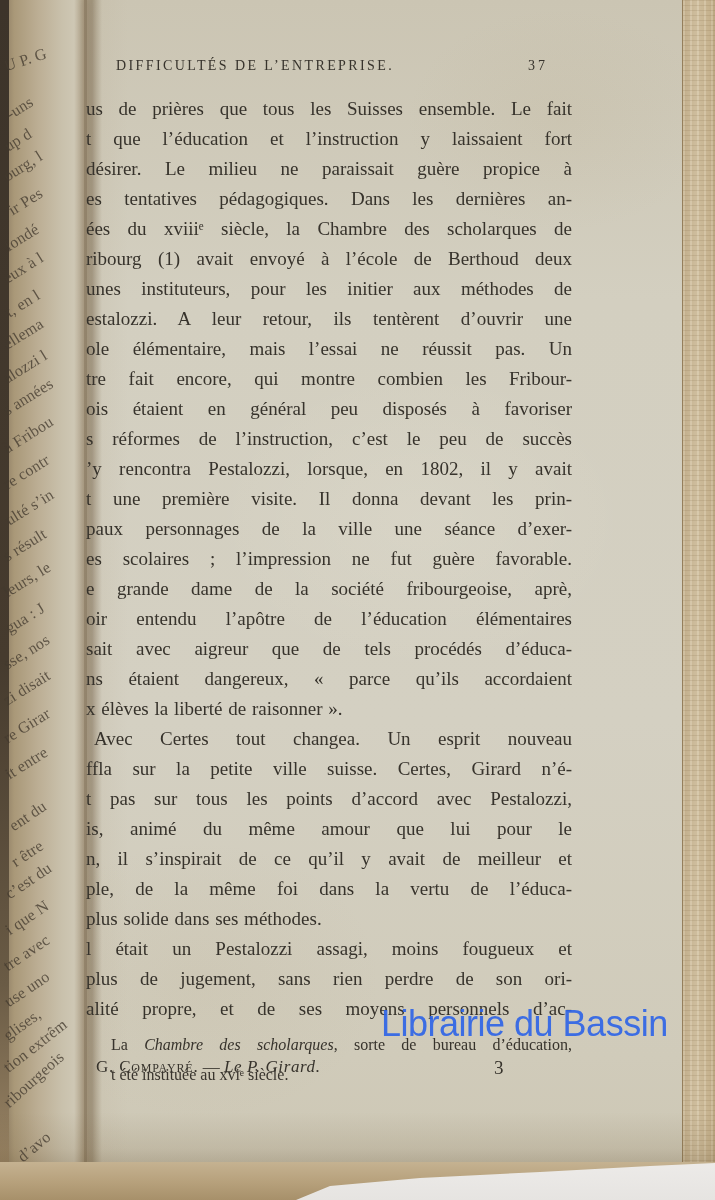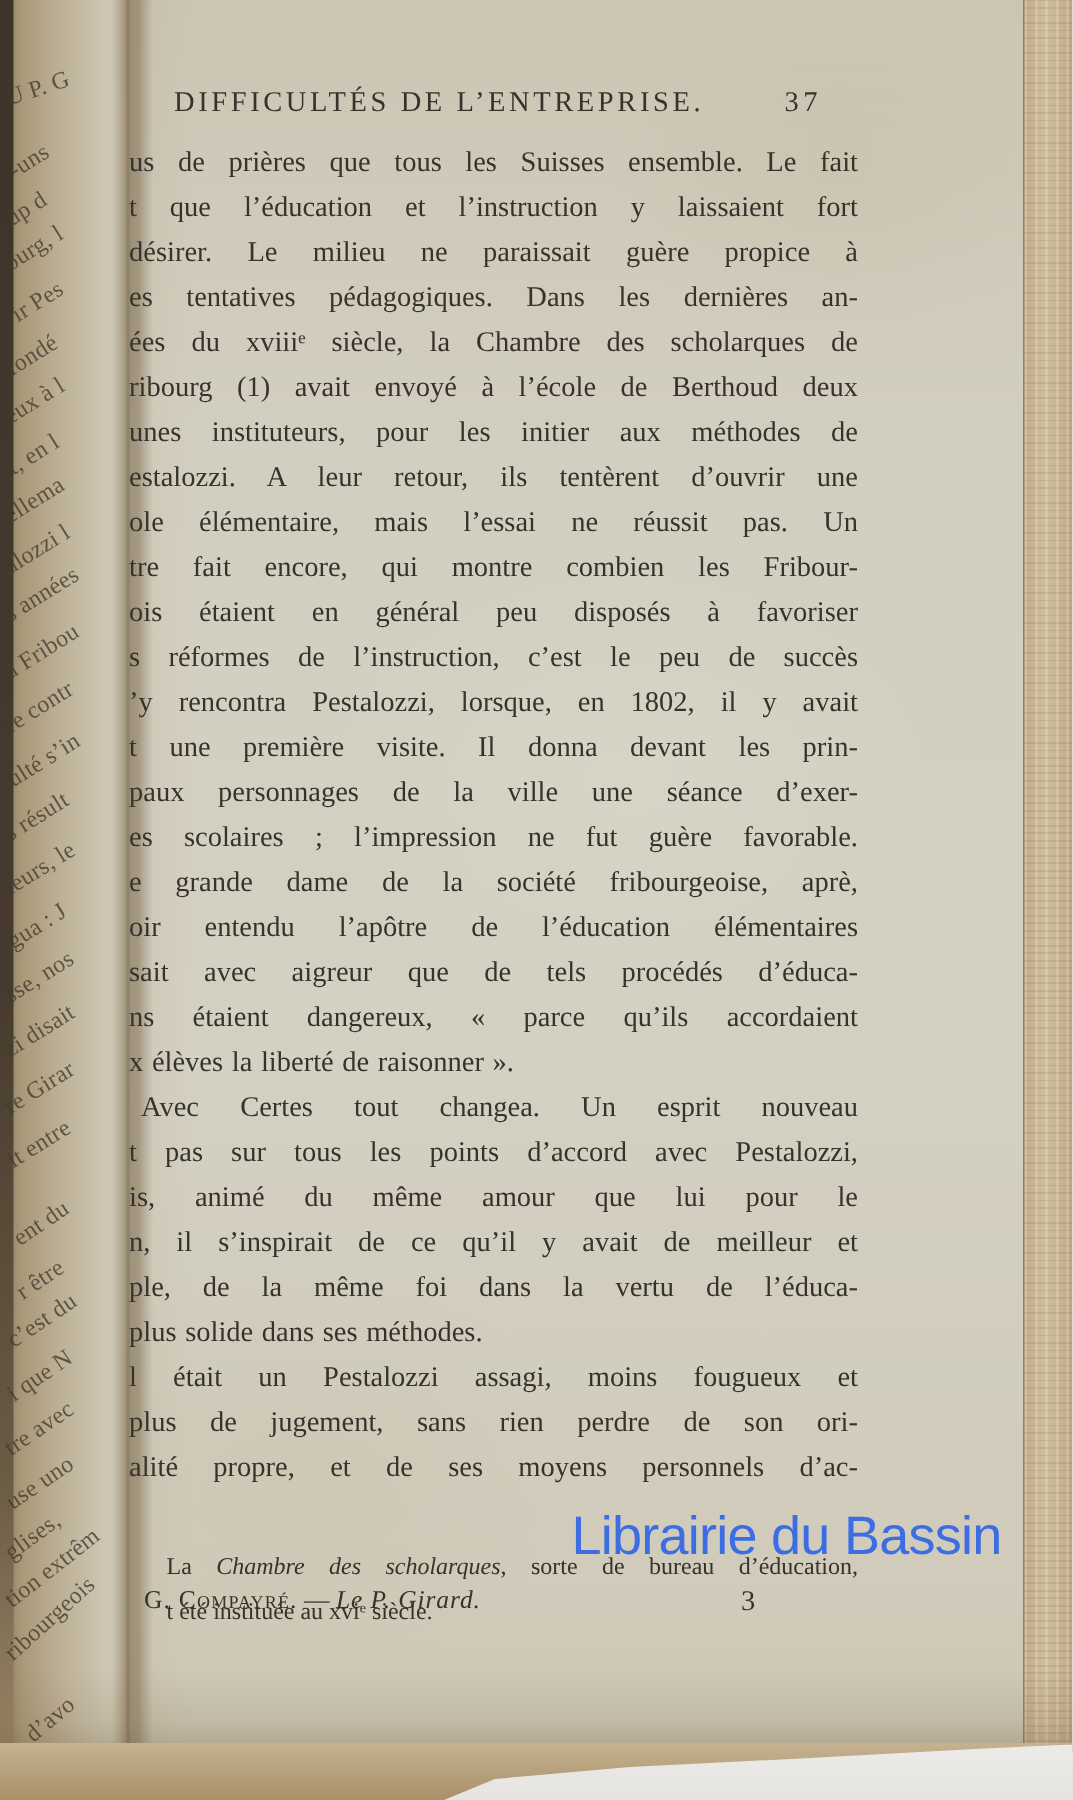--- a/index.html
+++ b/index.html
@@ -28,21 +28,21 @@
     background:linear-gradient(180deg,#c5b291 0%,#b6a07b 55%,#a7906a 100%);}
   .table-white{position:absolute;left:0;top:1150px;width:715px;height:50px;z-index:6;
     background:linear-gradient(180deg,#efedeb 0%,#e6e4e1 100%);
     clip-path:polygon(296px 50px,330px 36px,420px 28px,540px 22px,650px 16px,715px 13px,715px 50px);}
   
   .gutter-frag{position:absolute;z-index:4;white-space:nowrap;color:rgba(66,58,46,.78);
     font-size:16px;transform-origin:left top;letter-spacing:.2px;}
   
   .content{position:absolute;left:0;top:0;width:715px;height:1200px;z-index:5;color:#37332c;}
   .running-head{position:absolute;left:86px;top:58px;width:486px;height:26px;
-    font-size:19px;letter-spacing:2.4px;}
+    font-size:14px;letter-spacing:2.4px;}
   .rh-title{position:absolute;left:30px;top:0;white-space:nowrap;}
   .rh-num{position:absolute;right:24px;top:0;letter-spacing:3px;}
   .body-text{position:absolute;left:86px;top:94px;width:486px;}
   .body-line{height:30px;line-height:30px;font-size:19px;overflow:hidden;white-space:normal;
     text-align:justify;text-align-last:justify;word-spacing:1px;}
   .body-line.no-just{text-align-last:left;}
   .body-line.p-start{padding-left:8px;}
   .footnote{position:absolute;left:88px;top:1030px;width:484px;font-size:16px;}
   .fn-line{height:30px;line-height:30px;overflow:hidden;padding-left:23px;}
   .fn-line.just{text-align:justify;text-align-last:justify;}
@@ -127,20 +127,21 @@
         <div class="body-line">’y rencontra Pestalozzi, lorsque, en 1802, il y avait</div>
         <div class="body-line">t une première visite. Il donna devant les prin-</div>
         <div class="body-line">paux personnages de la ville une séance d’exer-</div>
         <div class="body-line">es scolaires ; l’impression ne fut guère favorable.</div>
         <div class="body-line">e grande dame de la société fribourgeoise, aprè,</div>
         <div class="body-line">oir entendu l’apôtre de l’éducation élémentaires</div>
         <div class="body-line">sait avec aigreur que de tels procédés d’éduca-</div>
         <div class="body-line">ns étaient dangereux, « parce qu’ils accordaient</div>
         <div class="body-line no-just">x élèves la liberté de raisonner ».</div>
         <div class="body-line p-start">Avec Certes tout changea. Un esprit nouveau</div>
+        <div class="body-line">ffla sur la petite ville suisse. Certes, Girard n’é-</div>
         <div class="body-line">t pas sur tous les points d’accord avec Pestalozzi,</div>
         <div class="body-line">is, animé du même amour que lui pour le</div>
         <div class="body-line">n, il s’inspirait de ce qu’il y avait de meilleur et</div>
         <div class="body-line">ple, de la même foi dans la vertu de l’éduca-</div>
         <div class="body-line no-just">plus solide dans ses méthodes.</div>
         <div class="body-line">l était un Pestalozzi assagi, moins fougueux et</div>
         <div class="body-line">plus de jugement, sans rien perdre de son ori-</div>
         <div class="body-line">alité propre, et de ses moyens personnels d’ac-</div>
       </div>
 

